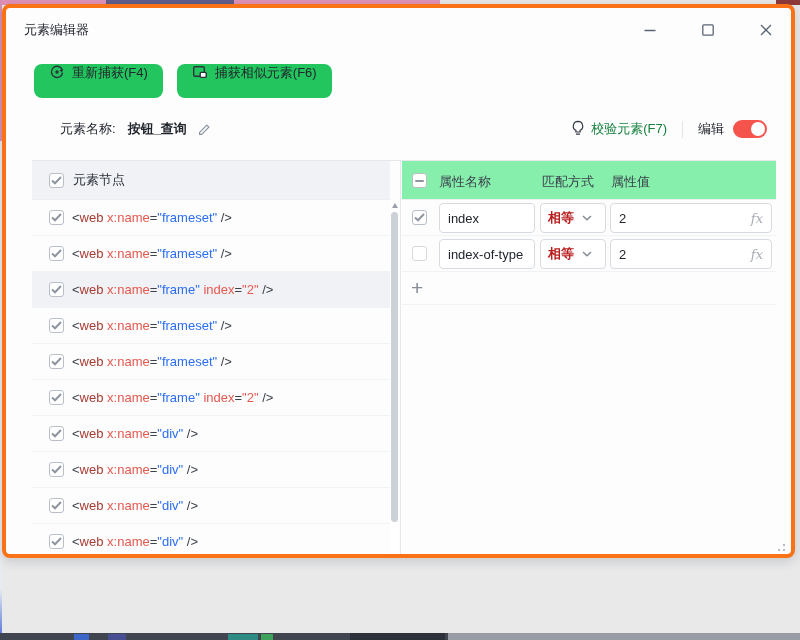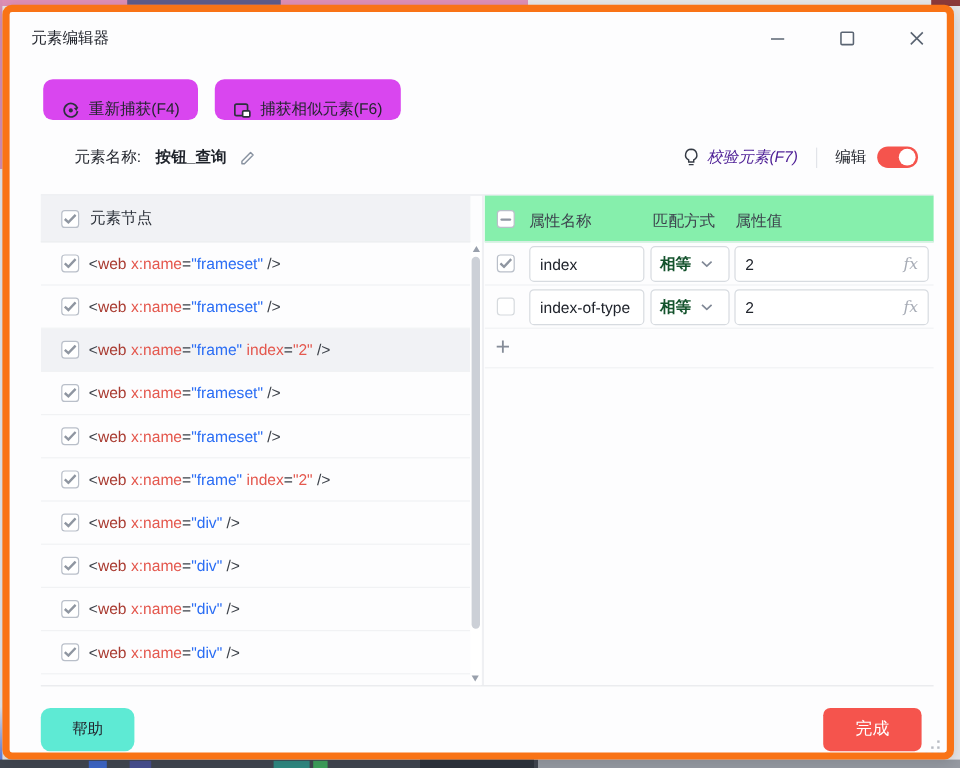--- a/index.html
+++ b/index.html
@@ -12,39 +12,39 @@
   .strip-left{position:absolute;top:0;left:0;width:2px;height:640px;
     background:linear-gradient(to bottom,#d98fb4 0 22%,#e8ecf2 22% 92%,#4a6bd8 100%);}
   .strip-bottom{position:absolute;bottom:0;left:0;width:800px;height:7px;
     background:linear-gradient(to right,#40454f 0 56%,#989ca4 56% 100%);}
   .speck-c{position:absolute;bottom:0;left:74px;width:15px;height:6px;background:#3d66c9;}
   .speck-d{position:absolute;bottom:0;left:108px;width:18px;height:6px;background:#474e91;}
   .speck-e{position:absolute;bottom:0;left:228px;width:30px;height:6px;background:#2e8b83;}
   .speck-f{position:absolute;bottom:0;left:261px;width:12px;height:6px;background:#3da35b;}
   .speck-g{position:absolute;bottom:0;left:350px;width:95px;height:7px;background:#2c313a;}
 
-  .window{position:absolute;left:2px;top:4px;width:793px;height:629px;box-sizing:border-box;
-    background:#fdfdfe;border:6px solid #f97316;border-radius:8px;overflow:hidden;
+  .window{position:absolute;left:2px;top:4px;width:793px;height:554px;box-sizing:border-box;
+    background:#fdfdfe;border:4px solid #f97316;border-radius:8px;overflow:hidden;
     box-shadow:0 3px 12px rgba(40,44,52,.18);}
 
   .title{position:absolute;left:18px;top:13px;font-size:13px;color:#23262e;}
   .win-controls{position:absolute;top:13px;right:16px;display:flex;gap:40px;}
   .win-btn{width:18px;height:18px;display:flex;align-items:center;justify-content:center;cursor:default;}
 
   .toolbar{position:absolute;left:28px;top:56px;display:flex;gap:14px;}
-  .tb-btn{display:flex;align-items:flex-end;height:34px;padding:0 15px;background:#d946ef;
+  .tb-btn{display:flex;align-items:flex-start;height:34px;padding:0 15px;background:#22c55e;
     border-radius:8px;font-size:13px;color:#23262e;cursor:default;}
   .tb-btn svg{margin-right:7px;flex:none;}
 
   .name-row{position:absolute;left:26px;right:24px;top:107px;height:28px;display:flex;align-items:center;font-size:13px;color:#23262e;}
   .name-label{flex:none;margin-left:28px;}
   .name-value{margin-left:12px;font-weight:bold;color:#1f232b;}
   .pencil-btn{margin-left:10px;display:flex;align-items:center;}
   .spacer{flex:1;}
-  .verify-btn{display:flex;align-items:center;gap:6px;color:#4c1d95;font-style:italic;}
+  .verify-btn{display:flex;gap:6px;color:#15803d;}
   .vdivider{width:1px;height:17px;background:#e2e4e9;margin:0 15px;}
   .edit-label{margin-right:9px;}
   .toggle{width:34px;height:18px;border-radius:9px;background:var(--accent);position:relative;flex:none;}
   .toggle::after{content:"";position:absolute;top:2px;right:2px;width:14px;height:14px;border-radius:50%;background:#fff;}
 
   .panels{position:absolute;left:26px;top:152px;width:744px;height:410px;
     border-top:1px solid #e7e8ec;border-bottom:1px solid #e7e8ec;box-sizing:border-box;}
   .left-panel{position:absolute;left:0;top:0;width:369px;height:100%;border-right:1px solid #e7e8ec;box-sizing:border-box;}
   .lp-header{position:absolute;left:0;top:0;width:358px;height:39px;background:#f1f2f5;
     display:flex;align-items:center;border-bottom:1px solid #eceef1;box-sizing:border-box;}
@@ -73,21 +73,21 @@
   .col-label{position:absolute;top:12px;font-size:13px;color:#3c424d;}
   .col-0{left:37px;} .col-1{left:140px;} .col-2{left:209px;}
   .attr-rows{position:absolute;left:0;top:39px;right:0;}
   .attr-row{position:relative;height:36px;border-bottom:1px solid #f1f2f4;box-sizing:border-box;}
   .attr-row .cb{position:absolute;left:10px;top:10px;}
   .attr-input{position:absolute;left:37px;top:3px;width:96px;height:30px;box-sizing:border-box;
     border:1px solid #d7dbe0;border-radius:4px;padding:0 8px;font-size:13px;color:#21252d;
     font-family:"Liberation Sans","DejaVu Sans",sans-serif;background:#fff;outline:none;}
   .match-select{position:absolute;left:138px;top:3px;width:66px;height:30px;box-sizing:border-box;
     border:1px solid #d7dbe0;border-radius:4px;background:#fff;display:flex;align-items:center;padding:0 7px;}
-  .match-label{font-size:13px;font-weight:bold;color:#14532d;}
+  .match-label{font-size:13px;font-weight:bold;color:#b91c1c;}
   .match-select svg{margin-left:8px;}
   .value-wrap{position:absolute;left:208px;top:3px;right:4px;height:30px;box-sizing:border-box;
     border:1px solid #d7dbe0;border-radius:4px;background:#fff;display:flex;align-items:center;}
   .value-input{flex:1;border:none;outline:none;padding:0 8px;font-size:13px;color:#21252d;
     font-family:"Liberation Sans","DejaVu Sans",sans-serif;background:transparent;min-width:0;}
   .fx{flex:none;margin-right:8px;font-family:"DejaVu Serif","Liberation Serif",serif;
     font-style:italic;font-size:13px;color:#a6abb5;text-align:right;}
   .add-row{position:relative;height:33px;border-bottom:1px solid #f1f2f4;box-sizing:border-box;}
   .add-btn{position:absolute;left:9px;top:1px;font-size:21px;font-weight:300;color:#858c98;line-height:30px;}
 

